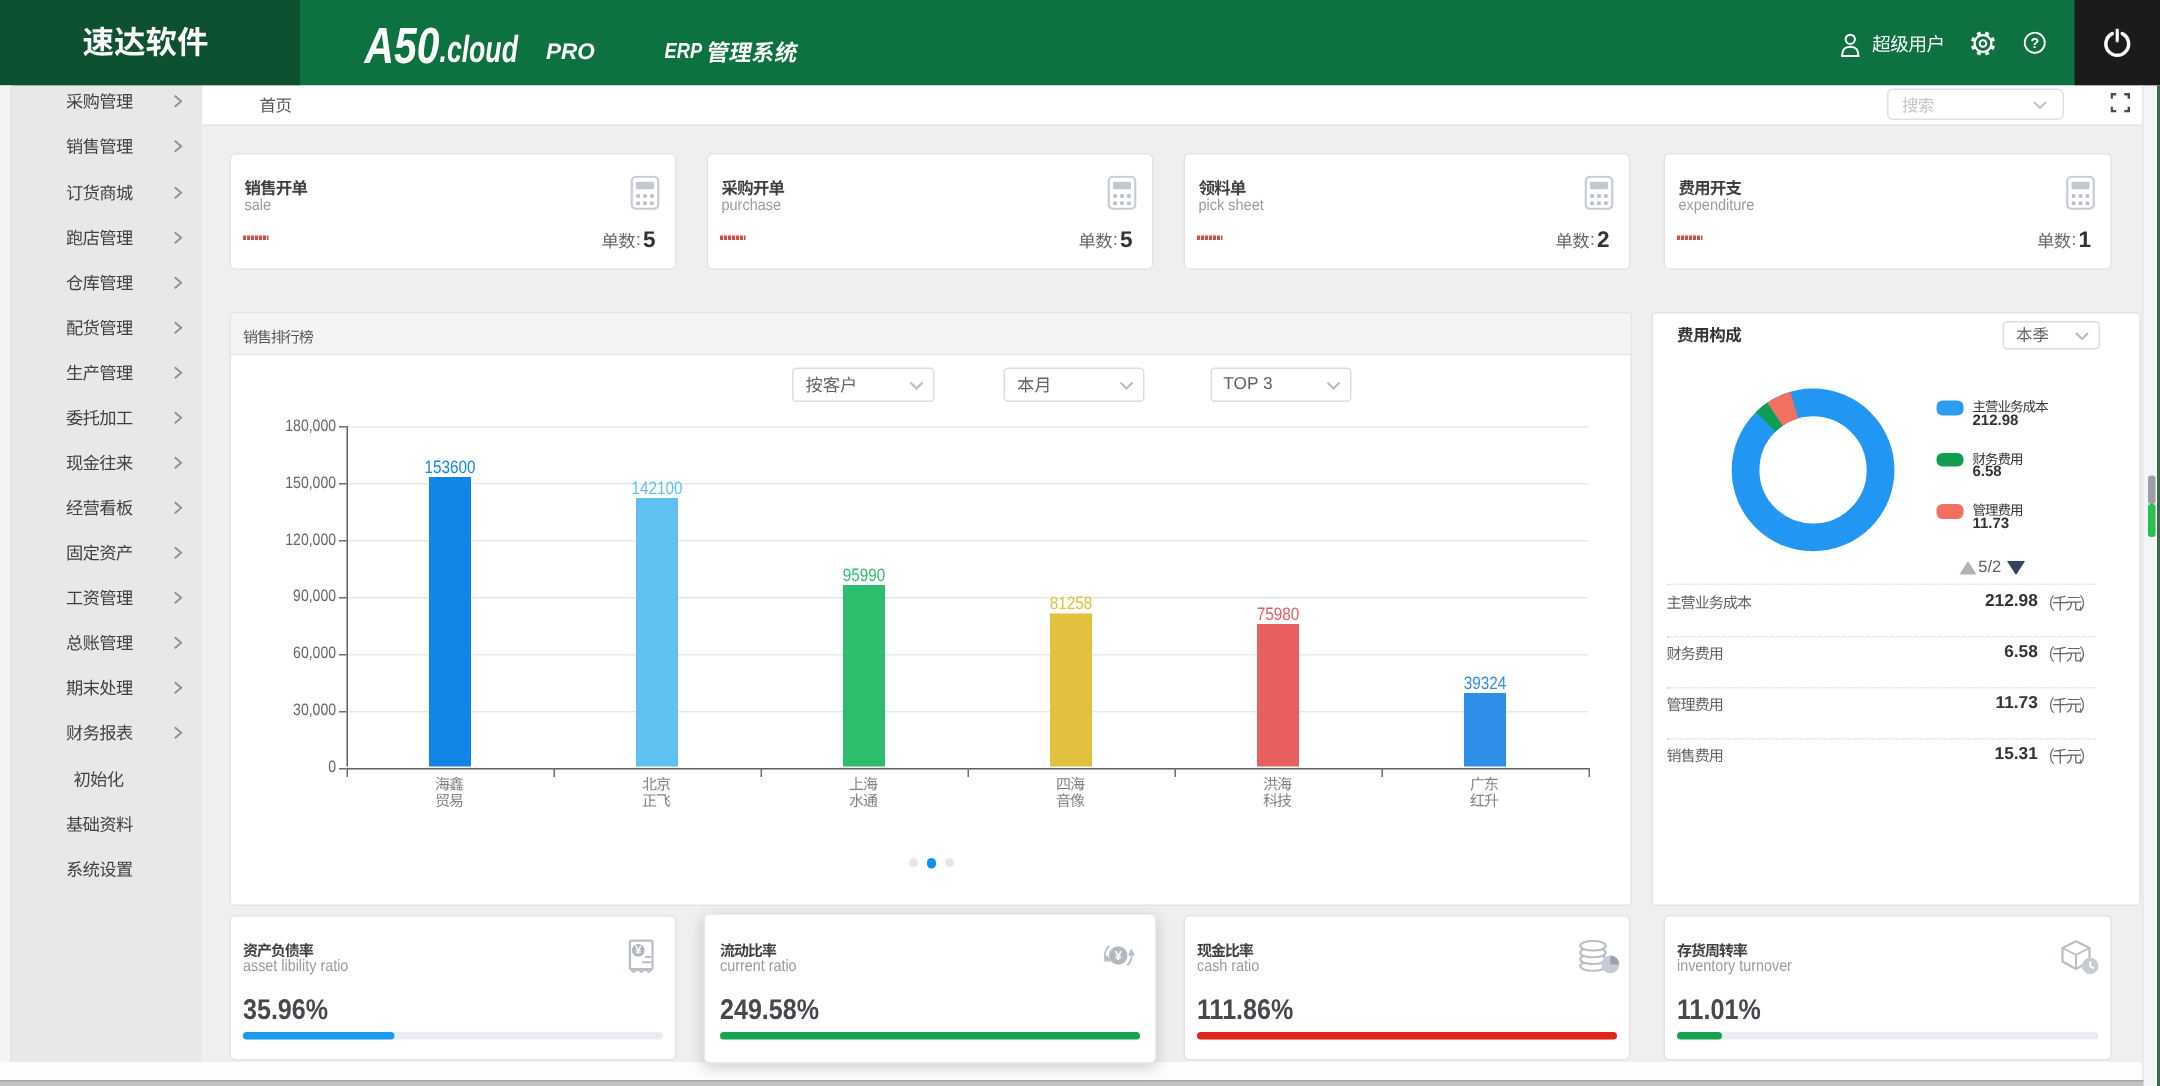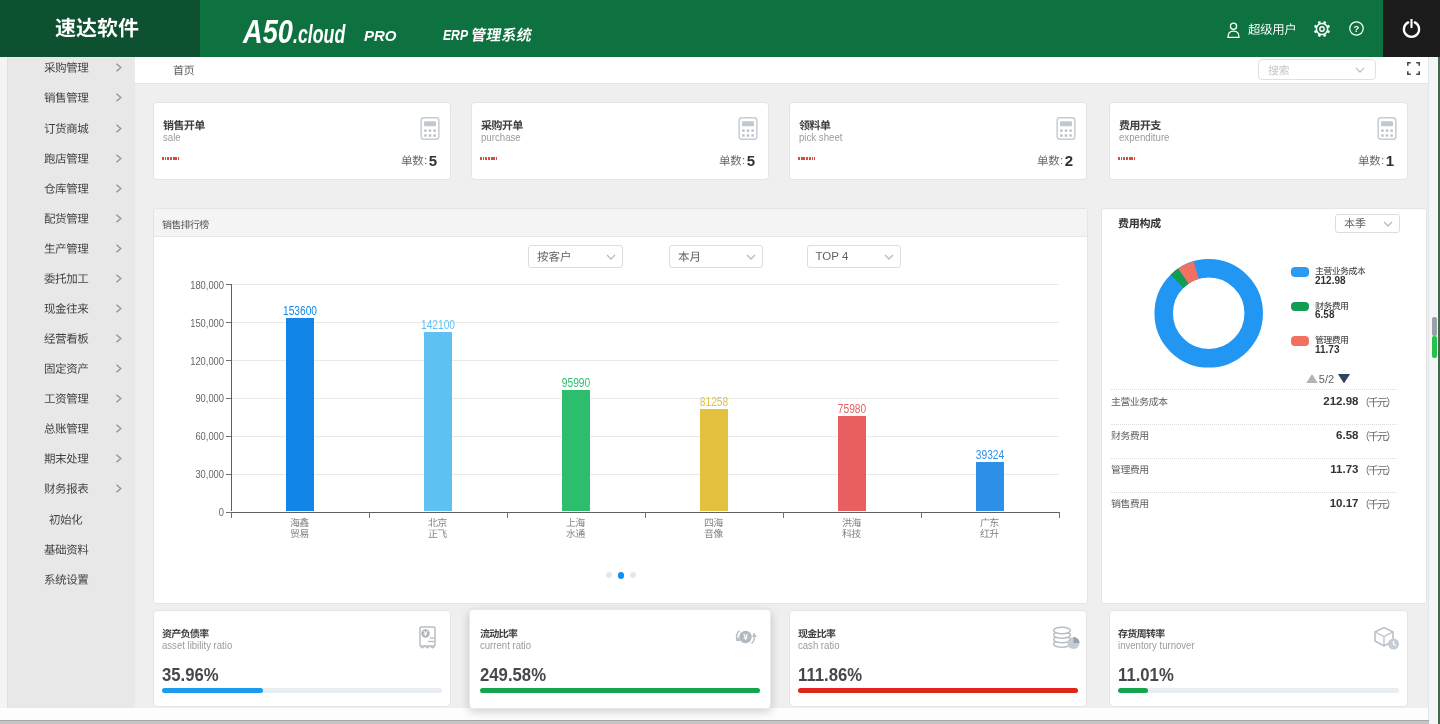--- a/index.html
+++ b/index.html
@@ -351,21 +351,21 @@
   </svg>
 <div style="position:absolute;left:669px;top:244.5px;width:94px;height:23px;background:#fff;border:1px solid #ddd;border-radius:3px"></div>
 <svg style="position:absolute;left:678.0px;top:248.5px;overflow:visible" width="23.0" height="15.0" fill="#606266">
     <use href="#q85" transform="translate(0.0,11.8) scale(0.01150,-0.01150)"></use>
     <use href="#q86" transform="translate(11.5,11.8) scale(0.01150,-0.01150)"></use>
   </svg>
 <svg style="position:absolute;left:746px;top:253.5px" width="10" height="6" viewBox="0 0 10 6" fill="none" stroke="#bbb" stroke-width="1.3">
     <path d="M1 1 L5 5 L9 1"></path>
   </svg>
 <div style="position:absolute;left:806.5px;top:244.5px;width:94px;height:23px;background:#fff;border:1px solid #ddd;border-radius:3px"></div>
-<span style="position:absolute;left:815.5px;top:256.5px;transform:translateY(-50%);font-family:'Liberation Sans', sans-serif;font-size:11.5px;font-weight:400;color:#606266;white-space:nowrap;line-height:1;">TOP 4</span>
+<span style="position:absolute;left:815.5px;top:256.5px;transform:translateY(-50%);font-family:'Liberation Sans', sans-serif;font-size:11.5px;font-weight:400;color:#606266;white-space:nowrap;line-height:1;">TOP 3</span>
 <svg style="position:absolute;left:883.5px;top:253.5px" width="10" height="6" viewBox="0 0 10 6" fill="none" stroke="#bbb" stroke-width="1.3">
     <path d="M1 1 L5 5 L9 1"></path>
   </svg>
 <div style="position:absolute;left:230.5px;top:284.4px;width:828.0px;height:1px;background:#e9e9e9"></div>
 <div style="position:absolute;left:230.5px;top:322.25px;width:828.0px;height:1px;background:#e9e9e9"></div>
 <div style="position:absolute;left:230.5px;top:360.09999999999997px;width:828.0px;height:1px;background:#e9e9e9"></div>
 <div style="position:absolute;left:230.5px;top:397.95px;width:828.0px;height:1px;background:#e9e9e9"></div>
 <div style="position:absolute;left:230.5px;top:435.79999999999995px;width:828.0px;height:1px;background:#e9e9e9"></div>
 <div style="position:absolute;left:230.5px;top:473.65px;width:828.0px;height:1px;background:#e9e9e9"></div>
 <span style="position:absolute;left:224.0px;top:284.9px;transform:translate(-100%,-50%) scaleX(0.85);transform-origin:right center;font-family:'Liberation Sans', sans-serif;font-size:11px;font-weight:400;color:#666;white-space:nowrap;line-height:1;">180,000</span>
@@ -557,21 +557,21 @@
     <use href="#q17" transform="translate(9.4,10.3) scale(0.01000,-0.01000)"></use>
     <use href="#q114" transform="translate(18.8,10.3) scale(0.01000,-0.01000)"></use>
     <use href="#q10" transform="translate(28.2,10.3) scale(0.01000,-0.01000)"></use>
   </svg>
 <svg style="position:absolute;left:1359.0px;top:497.2px;overflow:visible" width="38.0" height="14.3" fill="#666">
     <use href="#q115" transform="translate(0.0,11.3) scale(0.01100,-0.01100)"></use>
     <use href="#q116" transform="translate(9.0,11.3) scale(0.01100,-0.01100)"></use>
     <use href="#q117" transform="translate(18.0,11.3) scale(0.01100,-0.01100)"></use>
     <use href="#q118" transform="translate(27.0,11.3) scale(0.01100,-0.01100)"></use>
   </svg>
-<span style="position:absolute;left:1358.5px;top:504.3px;transform:translate(-100%,-50%);font-family:'Liberation Sans', sans-serif;font-size:11.5px;font-weight:700;color:#333;white-space:nowrap;line-height:1;">10.17</span>
+<span style="position:absolute;left:1358.5px;top:504.3px;transform:translate(-100%,-50%);font-family:'Liberation Sans', sans-serif;font-size:11.5px;font-weight:700;color:#333;white-space:nowrap;line-height:1;">15.31</span>
 <div style="position:absolute;left:153px;top:610px;width:298px;height:97px;background:#fff;border:1px solid #e4e4e4;border-radius:4px"></div>
 <svg style="position:absolute;left:162.0px;top:626.8px;overflow:visible" width="47.2" height="13.0" fill="#3f3f3f">
     <use href="#q119" transform="translate(0.0,10.3) scale(0.01000,-0.01000)"></use>
     <use href="#q120" transform="translate(9.3,10.3) scale(0.01000,-0.01000)"></use>
     <use href="#q121" transform="translate(18.6,10.3) scale(0.01000,-0.01000)"></use>
     <use href="#q122" transform="translate(27.9,10.3) scale(0.01000,-0.01000)"></use>
     <use href="#q123" transform="translate(37.2,10.3) scale(0.01000,-0.01000)"></use>
   </svg>
 <span style="position:absolute;left:162px;top:644.5px;transform:translateY(-50%) scaleX(0.87);transform-origin:left center;font-family:'Liberation Sans', sans-serif;font-size:11px;font-weight:400;color:#9b9b9b;white-space:nowrap;line-height:1;">asset libility ratio</span>
 <span style="position:absolute;left:162px;top:674px;transform:translateY(-50%) scaleX(0.88);transform-origin:left center;font-family:'Liberation Sans', sans-serif;font-size:19px;font-weight:700;color:#45494e;white-space:nowrap;line-height:1;">35.96%</span>

